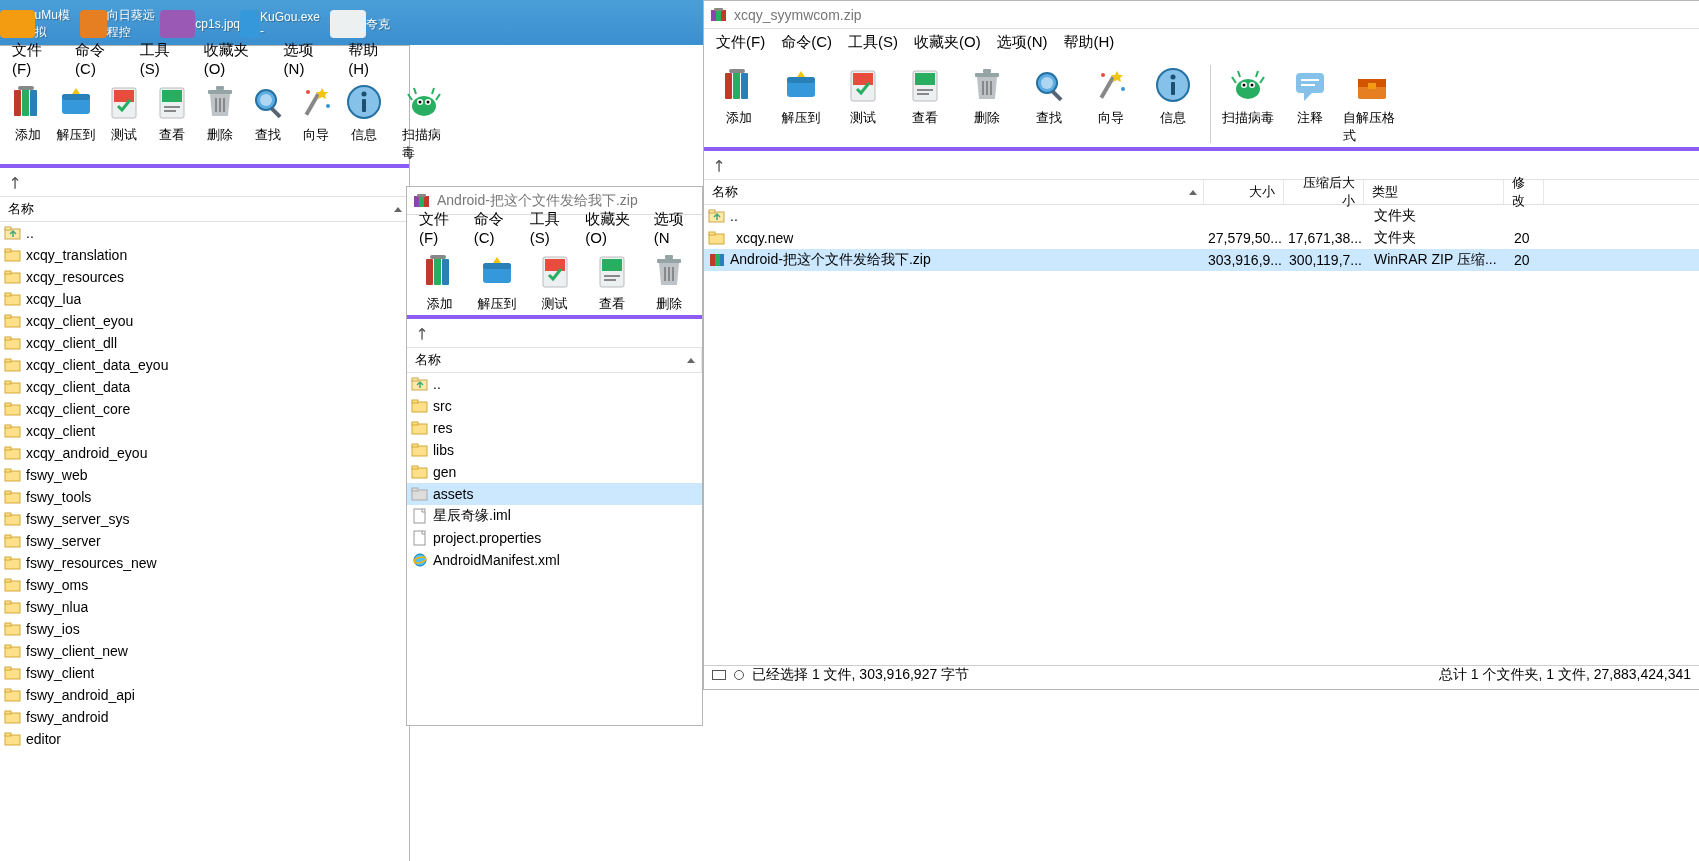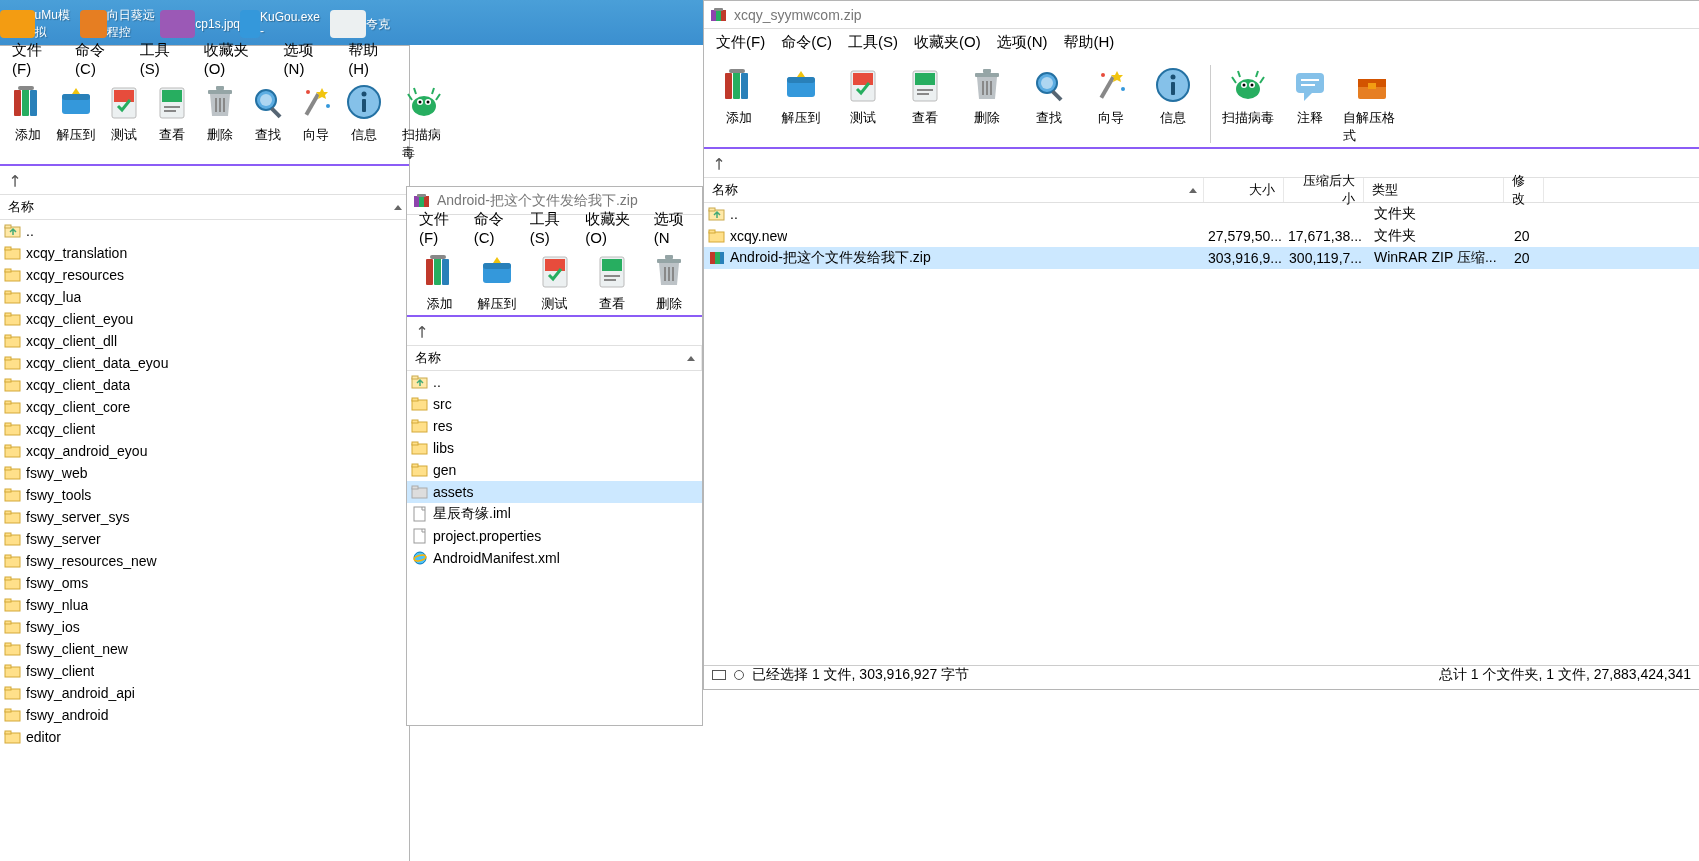--- a/index.html
+++ b/index.html
@@ -9,21 +9,21 @@
 .di-box{width:36px;height:28px;border-radius:4px;display:flex;align-items:center;justify-content:center;font-size:18px;}
 .di-label{font-size:12px;text-shadow:1px 1px 1px rgba(0,0,0,.3);margin-top:1px;}
 .window{position:absolute;background:#fff;border:1px solid #b5b5b5;display:flex;flex-direction:column;}
 .win1{left:0;top:45px;width:410px;height:816px;border-left:none;border-bottom:none;}
 .win2{left:406px;top:186px;width:297px;height:540px;}
 .win3{left:703px;top:0;width:996px;height:690px;border-right:none;}
 .titlebar{height:28px;display:flex;align-items:center;padding:0 6px;color:#777;background:#fff;border-bottom:1px solid #ddd;}
 .tb-icon{width:18px;height:16px;margin-right:6px;display:inline-flex;}
 .menubar{height:26px;display:flex;align-items:center;gap:0;padding:0 4px;}
 .menu-item{padding:2px 8px;font-size:15px;}
-.toolbar{padding:6px 4px 0 4px;display:flex;gap:0;border-bottom:2px solid #8b5cf6;position:relative;}
+.toolbar{padding:6px 4px 0 4px;display:flex;gap:0;border-bottom:4px solid #8b5cf6;position:relative;}
 .tool-sep{width:1px;background:#ccc;margin:4px 6px;align-self:stretch;}
 .tool-btn{width:62px;display:flex;flex-direction:column;align-items:center;padding:2px;}
 .tool-icon{width:44px;height:44px;display:flex;align-items:center;justify-content:center;margin-bottom:2px;}
 .tool-label{font-size:13px;}
 .up-bar{height:28px;display:flex;align-items:center;padding:0 8px;}
 .up-arrow{font-size:16px;color:#555;transform:rotate(-45deg);}
 .list-header{height:26px;display:flex;align-items:center;border-top:1px solid #e0e0e0;border-bottom:1px solid #e0e0e0;background:#fff;}
 .lh-col{padding:0 8px;font-size:13px;position:relative;border-right:1px solid #e8e8e8;height:100%;display:flex;align-items:center;}
 .lh-sort:after{content:'';position:absolute;right:6px;top:10px;width:0;height:0;border-left:4px solid transparent;border-right:4px solid transparent;border-bottom:5px solid #666;}
 .file-list{flex:1;overflow:auto;}
@@ -732,21 +732,21 @@
             </svg>
           </span>
           <span class="fname">..</span>
         </div>
         <div style="width:80px;text-align:right;padding-right:6px;"></div>
         <div style="width:80px;text-align:right;padding-right:6px;"></div>
         <div style="width:140px;padding-left:6px;">文件夹</div>
         <div style="width:40px;padding-left:6px;"></div>
       </div>
       <div class="file-row">
-        <div style="width:500px;display:flex;align-items:center;">
+        <div style="width:500px;display:flex;align-items:center;gap:6px;">
           <span class="fi">
             <svg width="18" height="16" viewBox="0 0 18 16">
               <rect x="1" y="4" width="15" height="10" fill="#ffe08a" stroke="#d4a939"></rect>
               <rect x="1" y="2" width="6" height="3" fill="#ffe08a" stroke="#d4a939"></rect>
             </svg>
           </span>
           <span class="fname">xcqy.new</span>
         </div>
         <div style="width:80px;text-align:right;padding-right:6px;">27,579,50...</div>
         <div style="width:80px;text-align:right;padding-right:6px;">17,671,38...</div>

